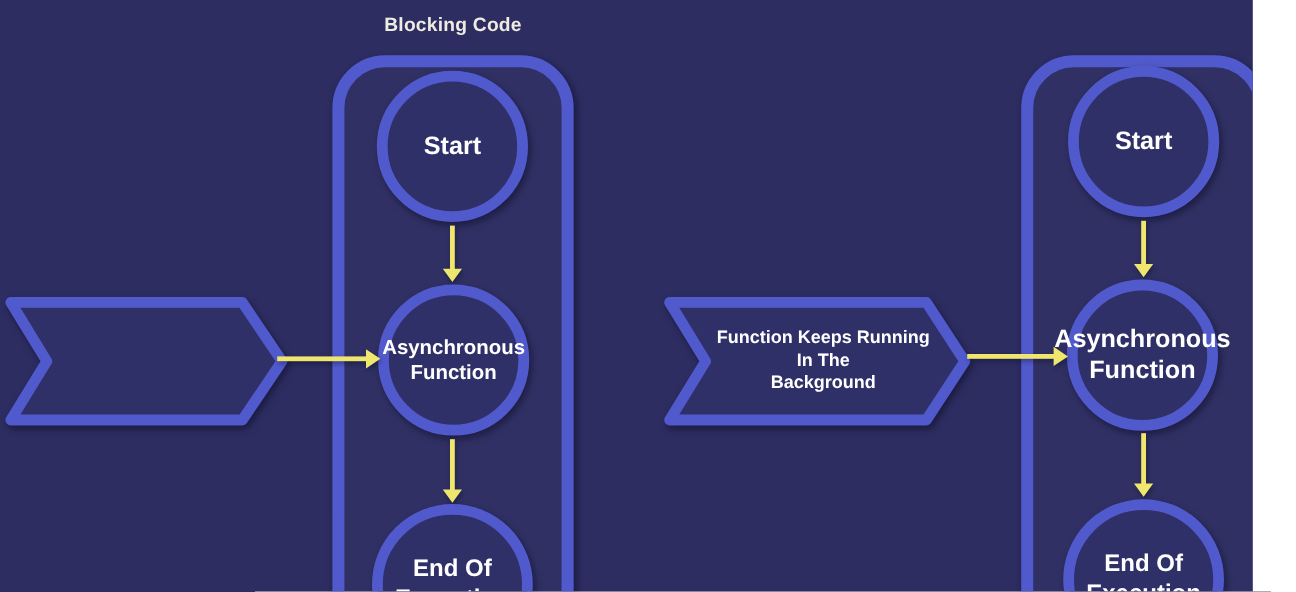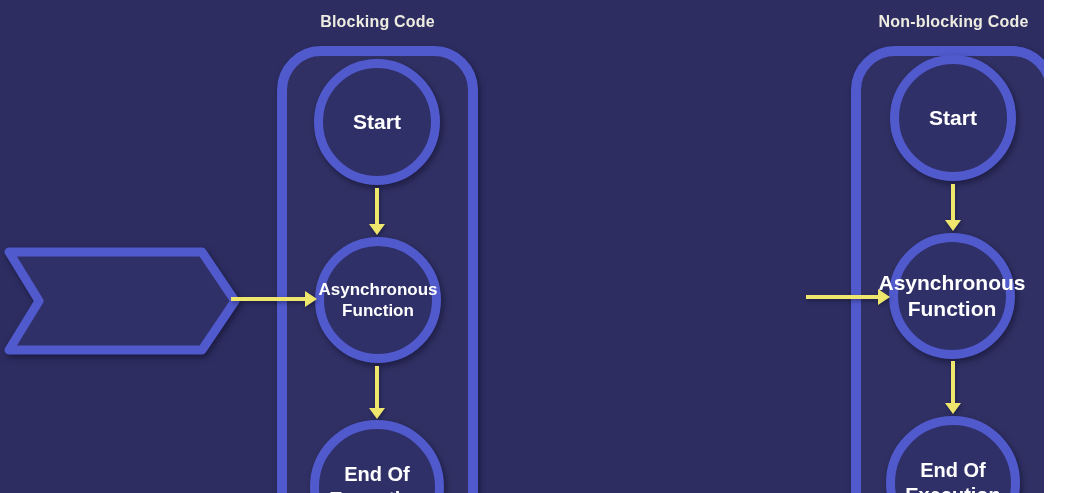--- a/index.html
+++ b/index.html
@@ -152,21 +152,20 @@
     <svg width="236" height="108" viewBox="0 0 236 108">
       <polygon points="5,5 198,5 231,54 198,103 5,103 35,54"></polygon>
     </svg>
   </div>
 
   <div class="arrow-h" id="arrow-callout-left">
     <div class="shaft"></div>
     <div class="head"></div>
   </div>
 
-  <div class="flow-title" id="title-right">Non-blocking Code</div>
 
   <div class="container" id="container-right"></div>
 
   <div class="node" id="node-start-right">
     <span class="node-label">Start</span>
   </div>
 
   <div class="arrow-v" id="arrow-right-1">
     <div class="shaft"></div>
     <div class="head"></div>
@@ -180,19 +179,26 @@
   <div class="arrow-v" id="arrow-right-2">
     <div class="shaft"></div>
     <div class="head"></div>
   </div>
 
   <div class="node" id="node-end-right">
     <span class="node-label">End Of
 Execution</span>
   </div>
 
+  <div class="callout" id="callout-right">
+    <svg width="256" height="108" viewBox="0 0 256 108">
+      <polygon points="5,5 219,5 251,54 219,103 5,103 35,54"></polygon>
+    </svg>
+    <div class="label">Function Keeps Running In The
+Background</div>
+  </div>
 
   <div class="arrow-h" id="arrow-callout-right">
     <div class="shaft"></div>
     <div class="head"></div>
   </div>
 
 </div>
 
 </body></html>

